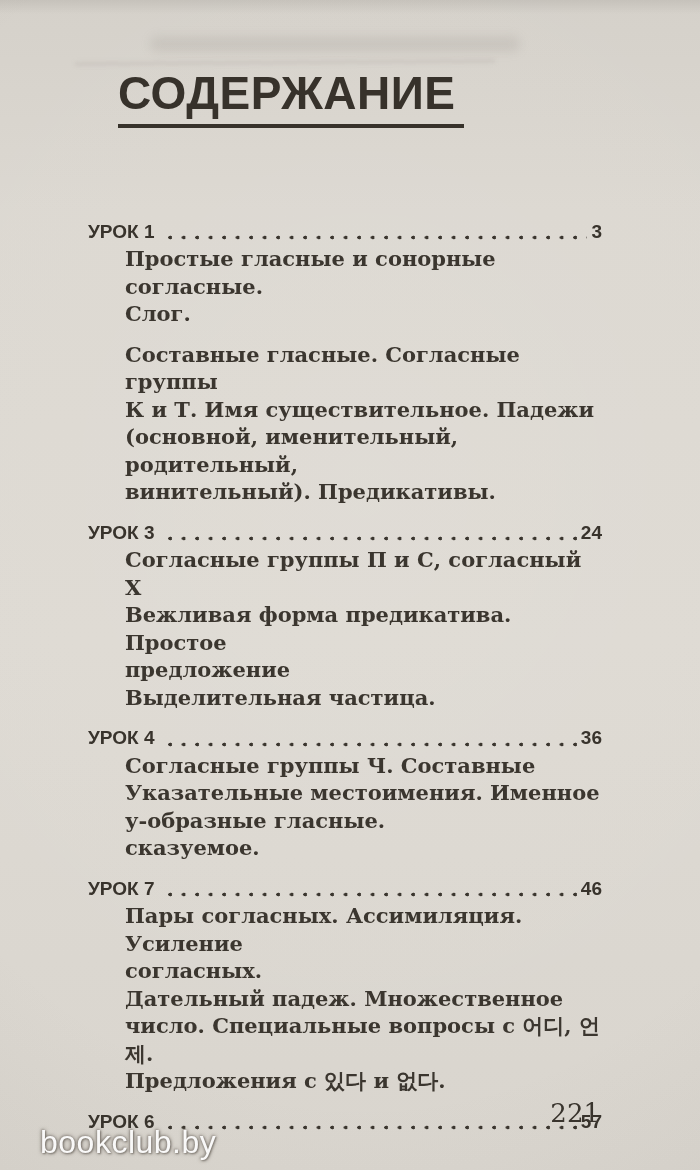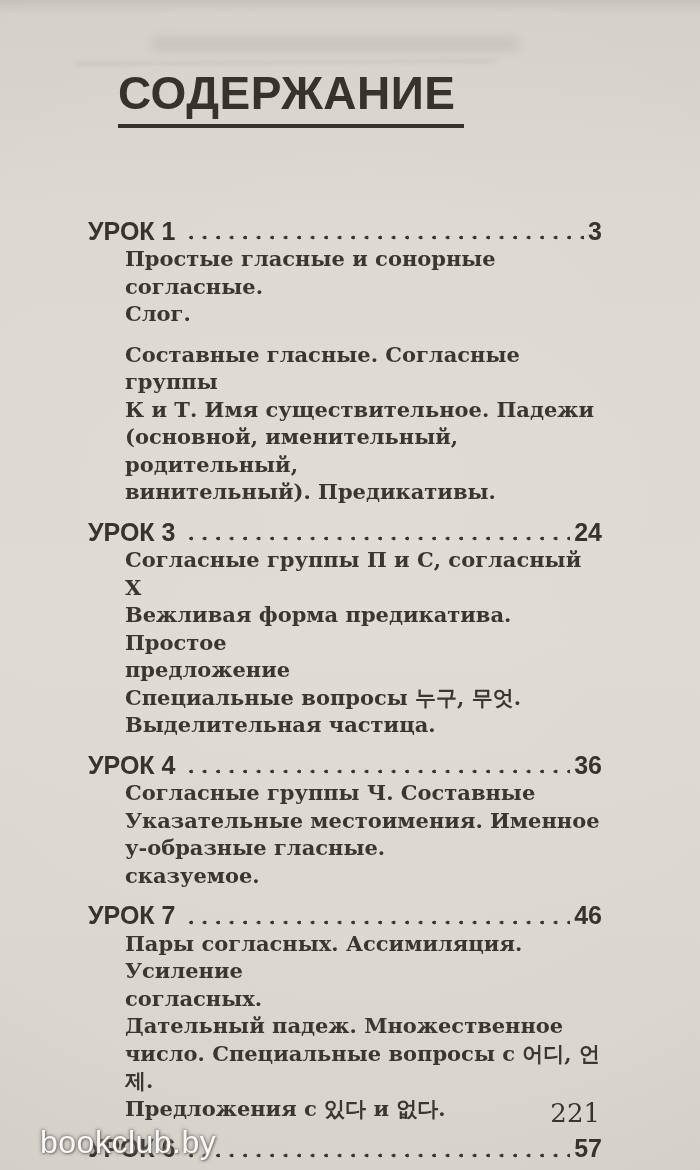--- a/index.html
+++ b/index.html
@@ -56,21 +56,21 @@
   }
   .lesson{
     margin-bottom:13px;
   }
   .lesson-header{
     display:flex;
     align-items:center;
     line-height:27.5px;
     font-family:"Liberation Sans", sans-serif;
     font-weight:bold;
-    font-size:25px;
+    font-size:19px;
     color:#38332c;
     white-space:nowrap;
   }
   .dots{
     flex:1;
     height:27.5px;
     margin:0 4px 0 8px;
     background-image:radial-gradient(circle at 2.2px 2.5px, #3b362f 1.7px, rgba(0,0,0,0) 2.15px);
     background-size:13.5px 5px;
     background-repeat:repeat-x;
@@ -141,21 +141,20 @@
   <div class="lesson">
     <div class="lesson-header">
       <span class="lesson-label">УРОК 3</span>
       <span class="dots"></span>
       <span class="lesson-page">24</span>
     </div>
     <div class="lesson-desc">
             <div class="lesson-line">Согласные группы П и С, согласный Х</div>
             <div class="lesson-line">Вежливая форма предикатива. Простое</div>
             <div class="lesson-line">предложение</div>
-            <div class="lesson-line">Специальные вопросы 누구, 무엇.</div>
             <div class="lesson-line">Выделительная частица.</div>
           </div>
   </div>
 
   <div class="lesson">
     <div class="lesson-header">
       <span class="lesson-label">УРОК 4</span>
       <span class="dots"></span>
       <span class="lesson-page">36</span>
     </div>

